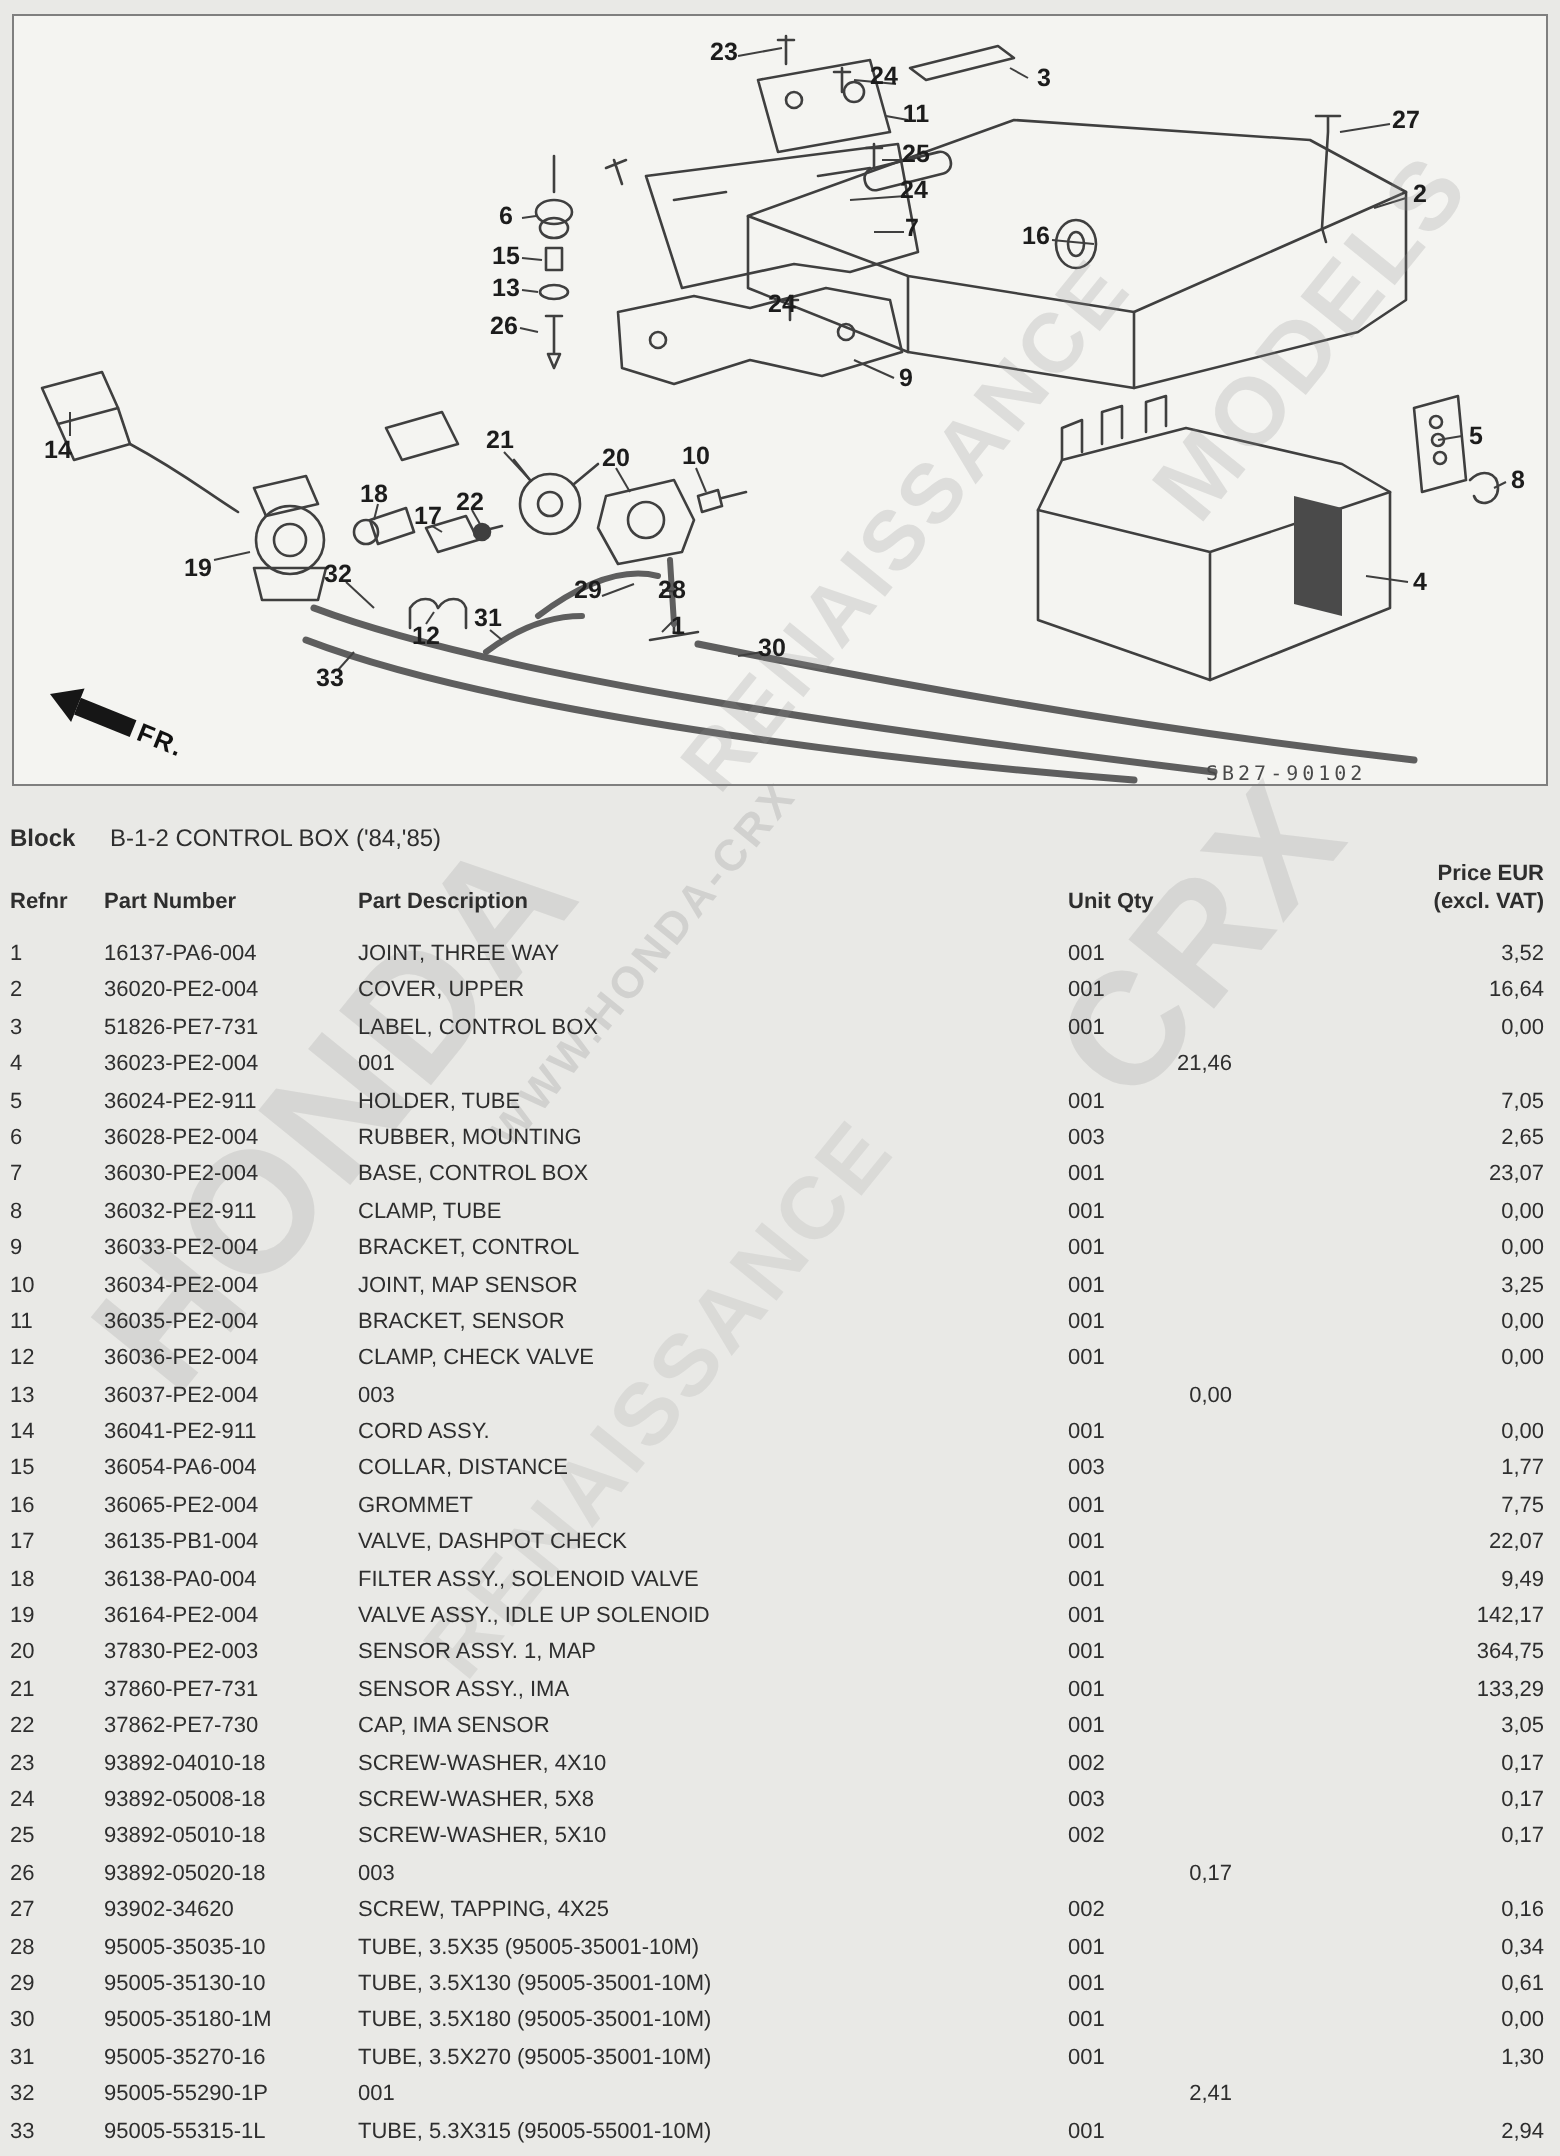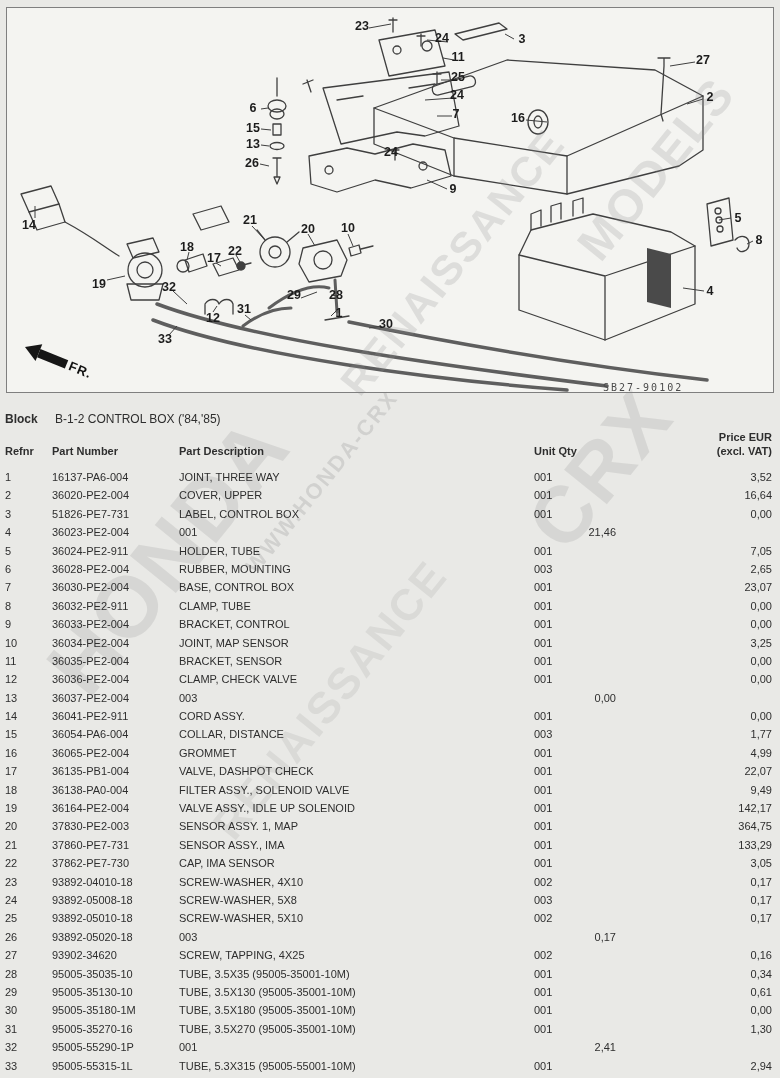--- a/index.html
+++ b/index.html
@@ -358,21 +358,21 @@
     <div class="td c-part">36054-PA6-004</div>
     <div class="td c-desc">COLLAR, DISTANCE</div>
     <div class="td c-qty">003</div>
     <div class="td c-price">1,77</div>
   </div>
       <div class="tr">
     <div class="td c-refnr">16</div>
     <div class="td c-part">36065-PE2-004</div>
     <div class="td c-desc">GROMMET</div>
     <div class="td c-qty">001</div>
-    <div class="td c-price">4,99</div>
+    <div class="td c-price">7,75</div>
   </div>
       <div class="tr">
     <div class="td c-refnr">17</div>
     <div class="td c-part">36135-PB1-004</div>
     <div class="td c-desc">VALVE, DASHPOT CHECK</div>
     <div class="td c-qty">001</div>
     <div class="td c-price">22,07</div>
   </div>
       <div class="tr">
     <div class="td c-refnr">18</div>

